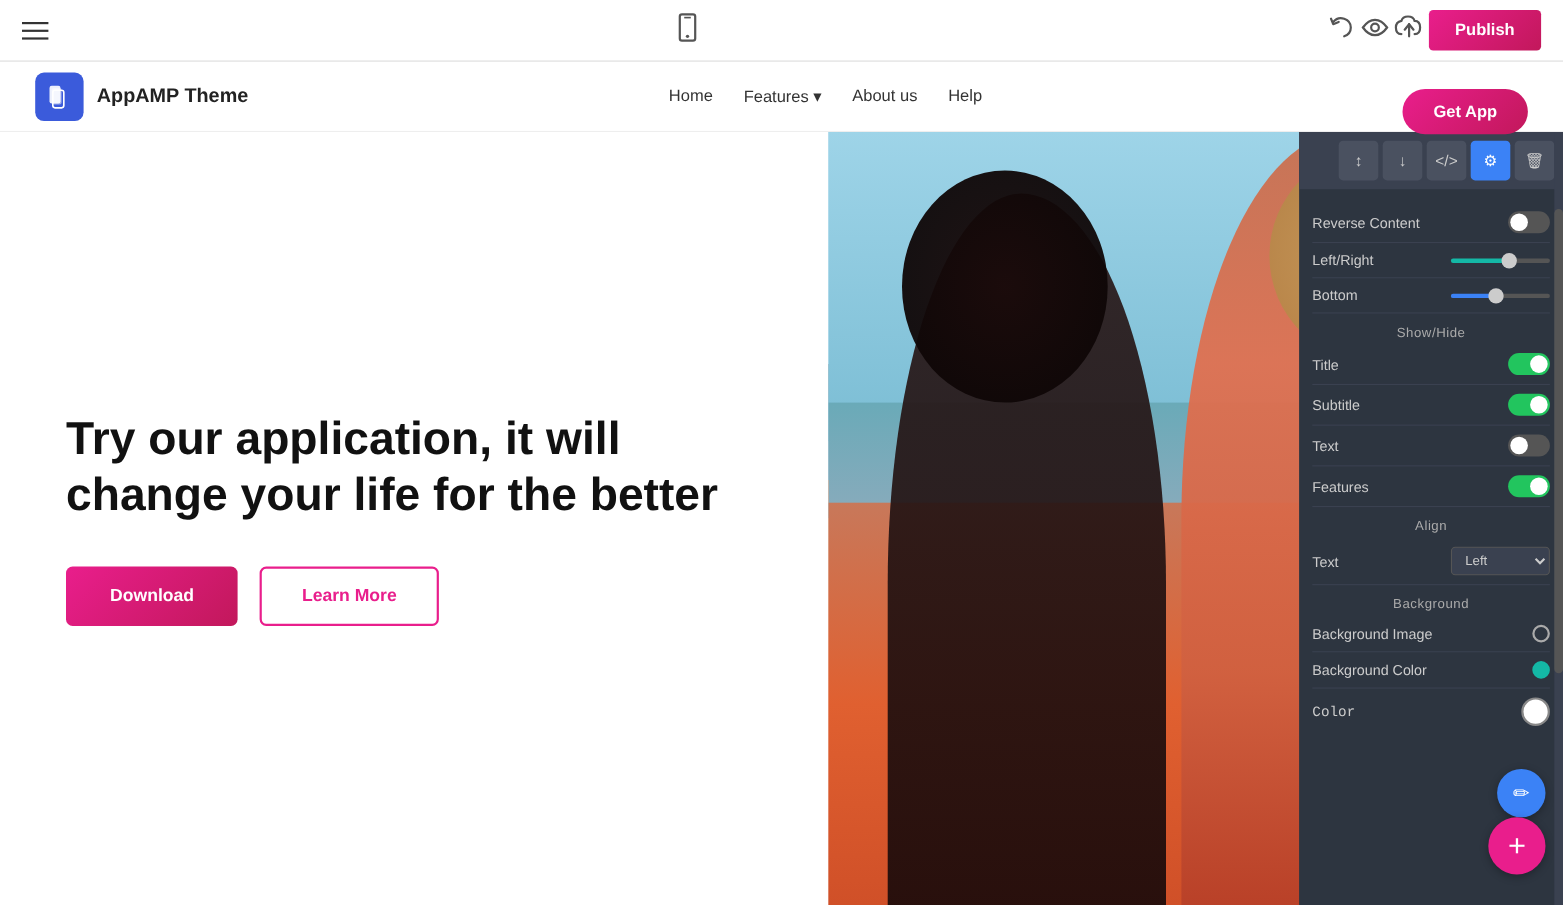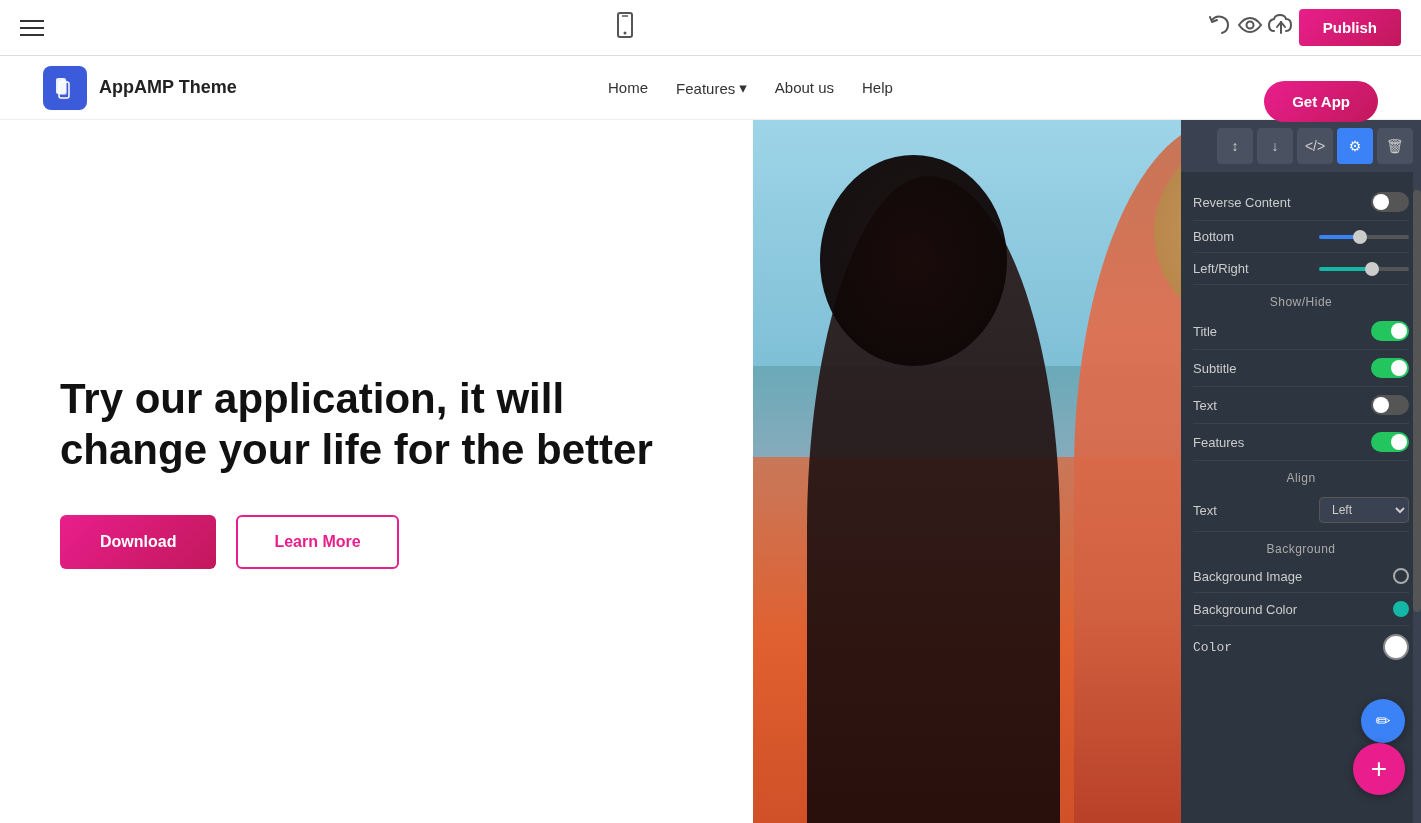--- a/index.html
+++ b/index.html
@@ -21,21 +21,21 @@
     .publish-btn {
       background: linear-gradient(135deg, #e91e8c, #c2185b);
       color: #fff; border: none; padding: 10px 24px;
       border-radius: 4px; font-size: 15px; font-weight: bold; cursor: pointer;
     }
 
     
     .site-navbar {
       display: flex; align-items: center; justify-content: space-between;
       height: 64px; background: #fff; border-bottom: 1px solid #eee;
-      padding: 0 43px; position: relative; z-index: 99;
+      padding: 0 32px; position: relative; z-index: 99;
     }
     .site-logo { display: flex; align-items: center; gap: 12px; }
     .site-logo-icon {
       width: 44px; height: 44px; background: #3b5bdb;
       border-radius: 8px; display: flex; align-items: center; justify-content: center;
       color: #fff; font-size: 22px;
     }
     .site-logo-name { font-size: 18px; font-weight: 600; color: #222; }
     .site-nav { display: flex; align-items: center; gap: 28px; }
     .site-nav a { text-decoration: none; color: #333; font-size: 15px; }
@@ -302,27 +302,27 @@
 
       <div class="panel-row">
         <span class="panel-label">Reverse Content</span>
         <label class="toggle">
           <div class="toggle-slider off"></div>
         </label>
       </div>
 
 
       <div class="panel-row">
+        <span class="panel-label">Left/Right</span>
+        <input type="range" class="range-slider teal" value="60" min="0" max="100" style="">
+      </div>
+
+      <div class="panel-row">
         <span class="panel-label">Bottom</span>
         <input type="range" class="range-slider blue" value="45" min="0" max="100" style="">
-      </div>
-
-      <div class="panel-row">
-        <span class="panel-label">Left/Right</span>
-        <input type="range" class="range-slider teal" value="60" min="0" max="100" style="">
       </div>
 
       <div class="panel-section-header">Show/Hide</div>
 
       <div class="panel-row">
         <span class="panel-label">Title</span>
         <label class="toggle">
           <div class="toggle-slider on"></div>
         </label>
       </div>

